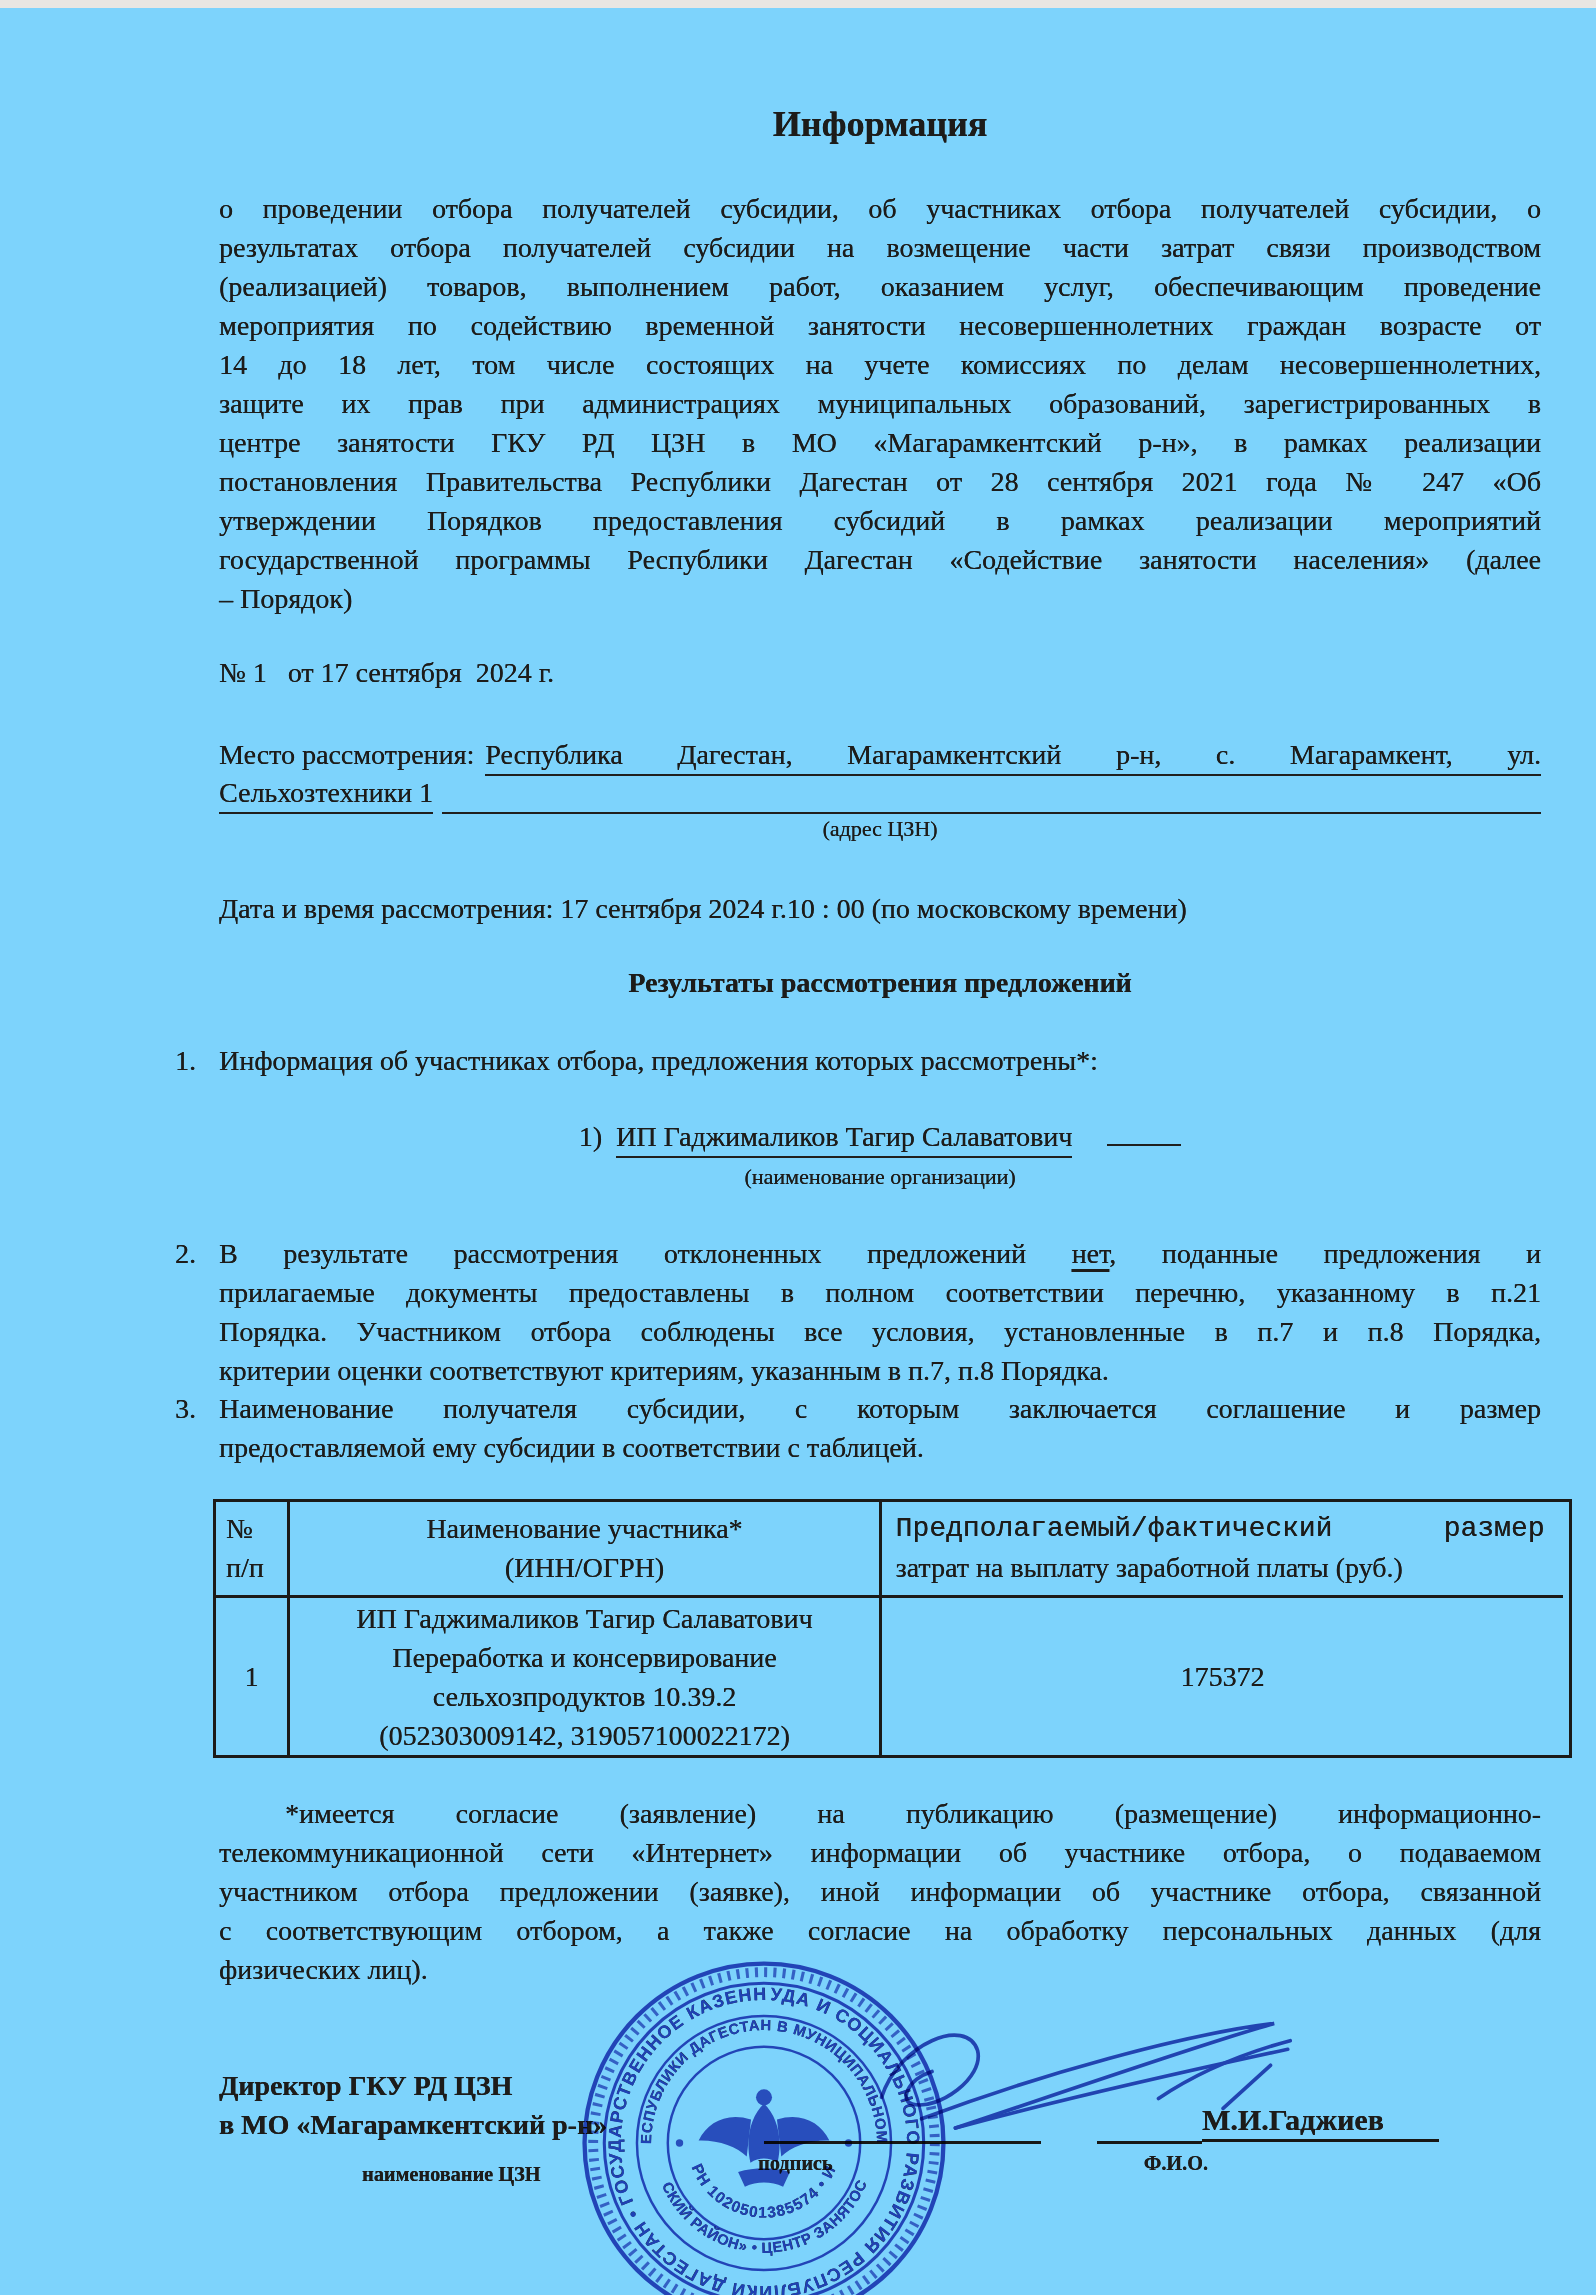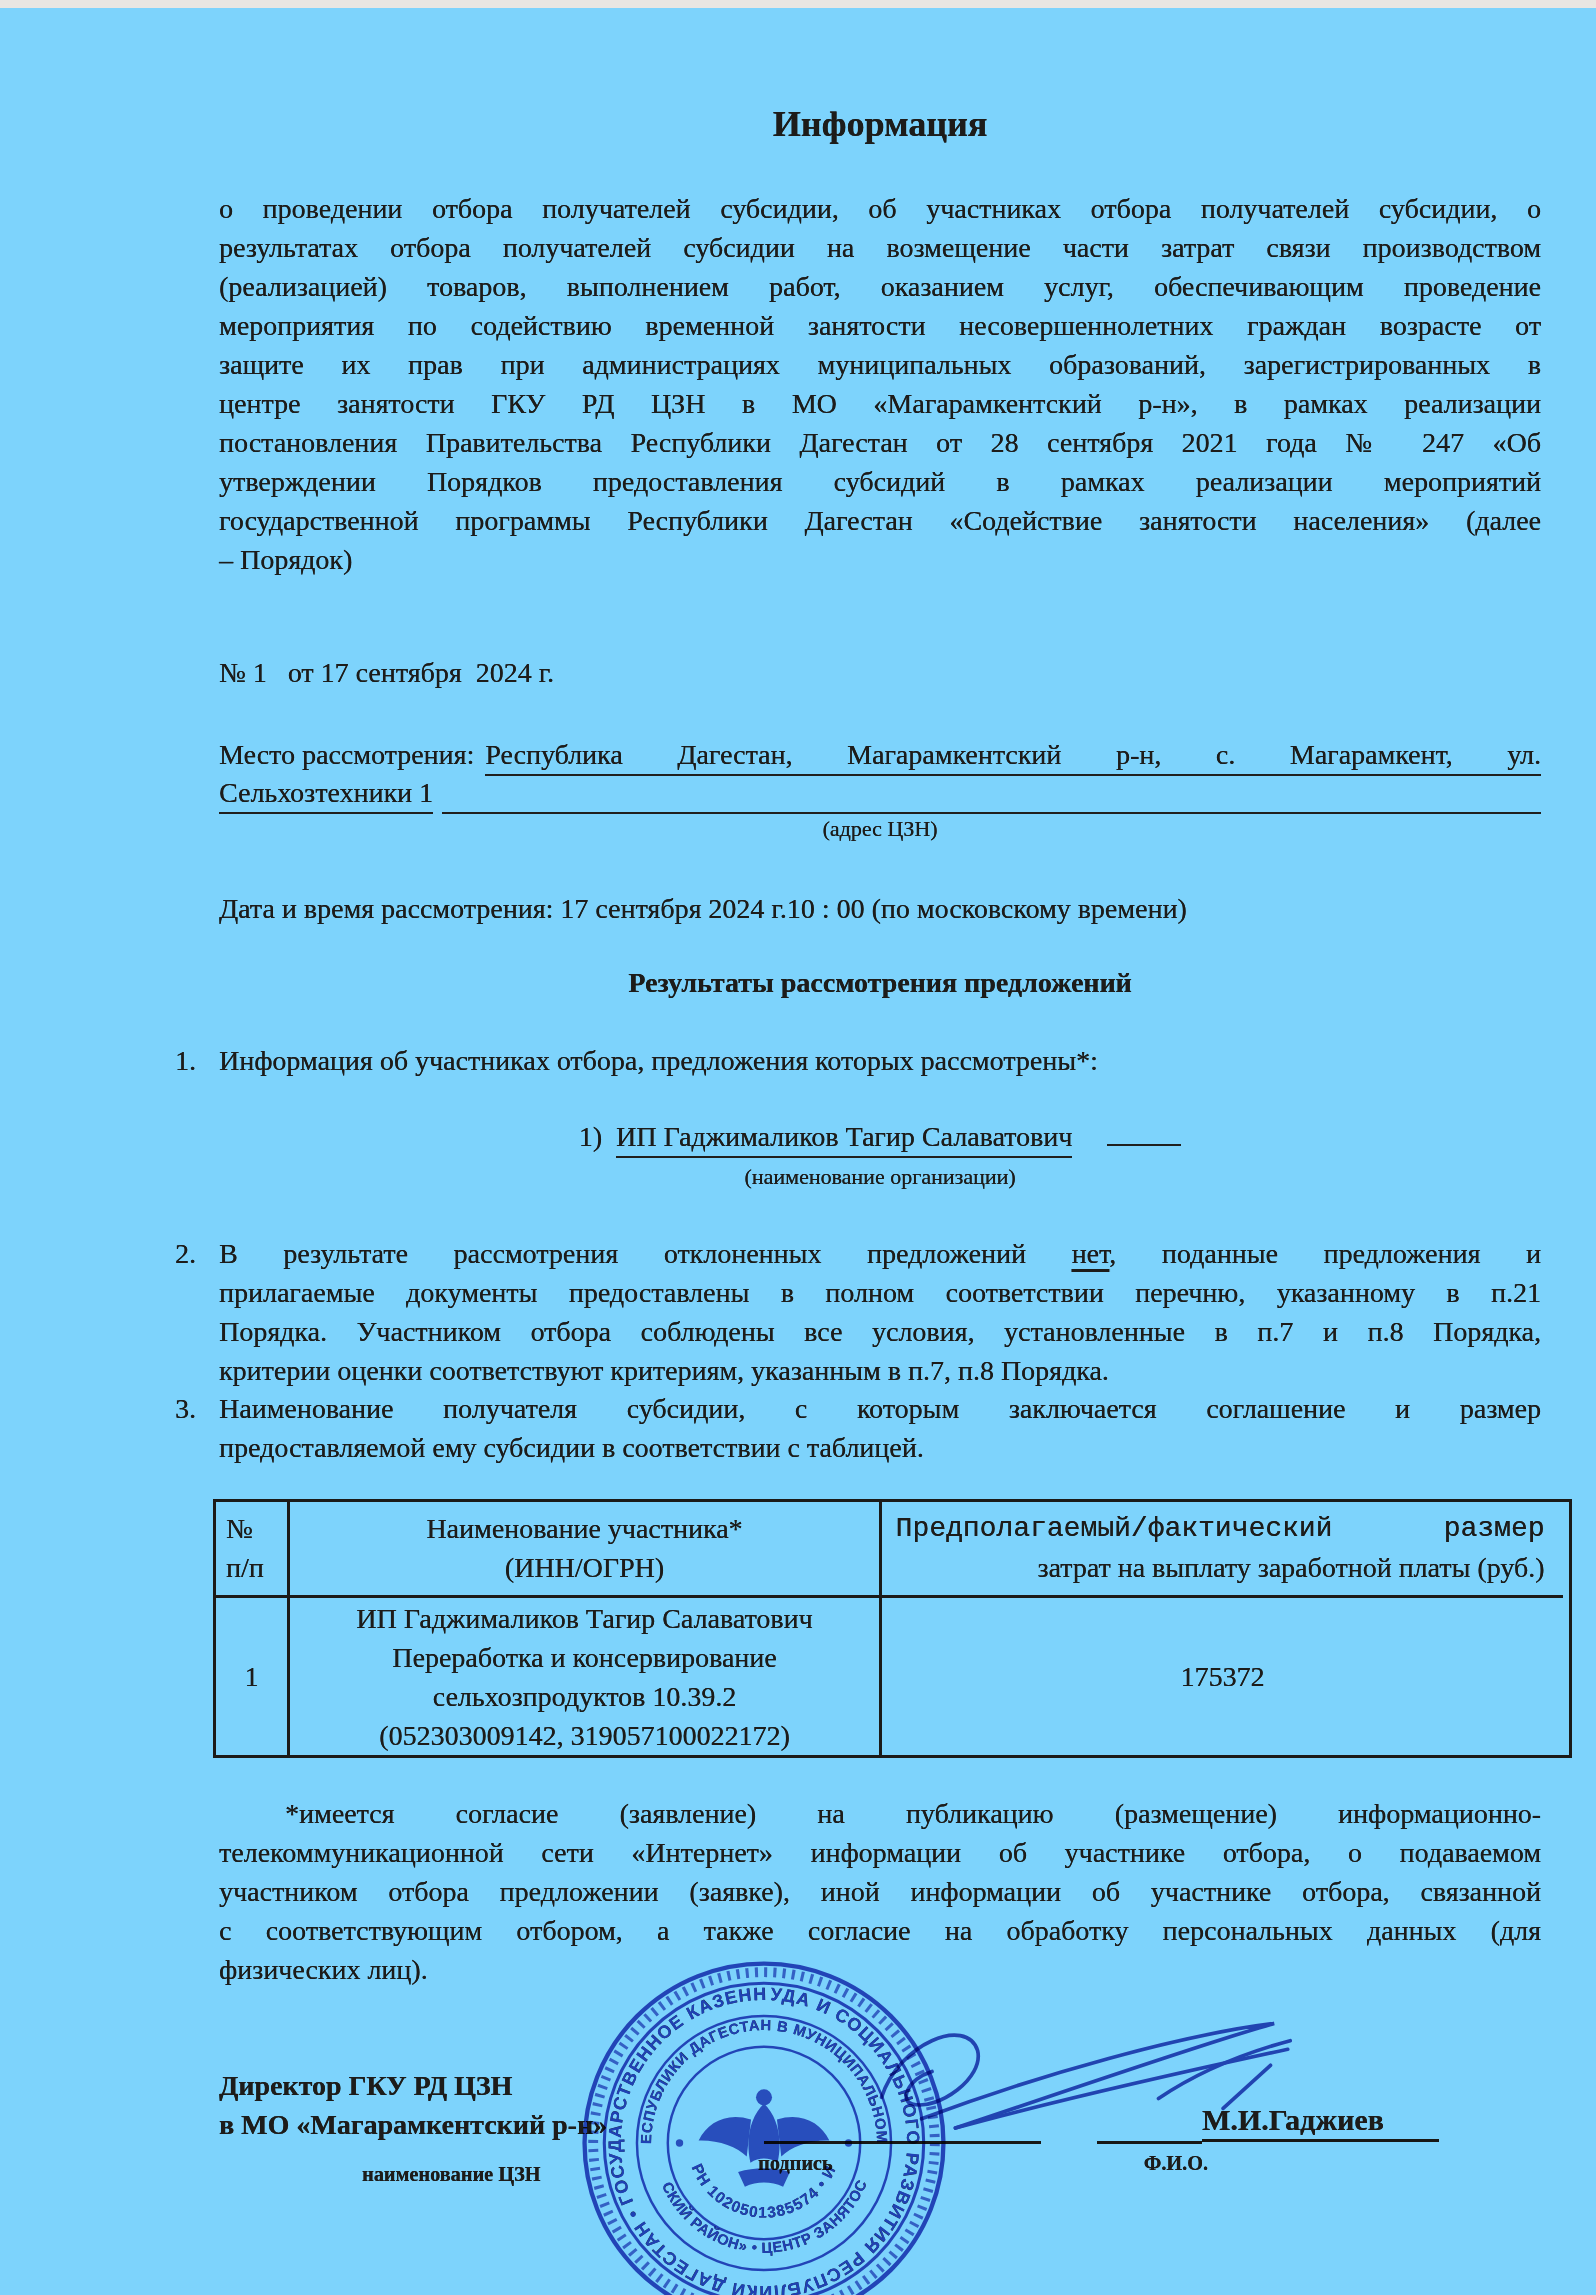--- a/index.html
+++ b/index.html
@@ -32,41 +32,42 @@
   .place-value { flex:1; margin-left:11px; border-bottom:2.5px solid #201f1d; text-align:justify; text-align-last:justify; white-space:nowrap; }
   
   .dtable { border:3.1px solid #1b1a18; display:grid; grid-template-columns:74px 592px 681px; }
   .dtable .cell { box-sizing:border-box; }
   .cell.br { border-right:3.1px solid #1b1a18; }
   .cell.bb { border-bottom:3.1px solid #1b1a18; }
   .hcell { height:96px; padding-top:7.4px; }
   .rcell { height:157px; }
   .hc1 { padding-left:10px; }
   .h3line1 { display:flex; justify-content:space-between; padding:0 18.5px 0 13.6px;font-family:Liberation Mono, monospace; }
-  .h3line2 { padding:0 18.5px 0 13.6px;text-align:right; }
+  .h3line2 { padding:0 18.5px 0 13.6px; }
   .row-name { display:flex; flex-direction:column; justify-content:center; text-align:center; height:100%; }
   .row-num { display:flex; align-items:center; justify-content:center; height:100%; }
   .row-amt { display:flex; align-items:center; justify-content:center; height:100%; }
   .sigline { border-bottom:3.7px solid #181715; }
   .fio-name { font-size:30px; font-weight:700; }
   .blend { mix-blend-mode:multiply; }
   .stamp-text { font-family:"Liberation Sans","DejaVu Sans",sans-serif; font-weight:700; }
 </style>
 </head>
 <body>
 
 <div class="page ink">
 
   <div class="abs col center bold" style="top:97px; font-size:36px;">Информация</div>
 
   <div class="abs col" style="top:181px;">
     <div class="jline">о проведении отбора получателей субсидии, об участниках отбора получателей субсидии, о</div>
     <div class="jline">результатах отбора получателей субсидии на возмещение части затрат связи производством</div>
     <div class="jline">(реализацией) товаров, выполнением работ, оказанием услуг, обеспечивающим проведение</div>
     <div class="jline">мероприятия по содействию временной занятости несовершеннолетних граждан возрасте от</div>
+    <div class="jline">14 до 18 лет, том числе состоящих на учете комиссиях по делам несовершеннолетних,</div>
     <div class="jline">защите их прав при администрациях муниципальных образований, зарегистрированных в</div>
     <div class="jline">центре занятости ГКУ РД ЦЗН в МО «Магарамкентский р-н», в рамках реализации</div>
     <div class="jline">постановления Правительства Республики Дагестан от 28 сентября 2021 года № 247 «Об</div>
     <div class="jline">утверждении Порядков предоставления субсидий в рамках реализации мероприятий</div>
     <div class="jline">государственной программы Республики Дагестан «Содействие занятости населения» (далее</div>
     <div class="jline last">– Порядок)</div>
   </div>
 
   <div class="abs col pre" style="top:645px;">№ 1   от 17 сентября  2024 г.</div>
 

